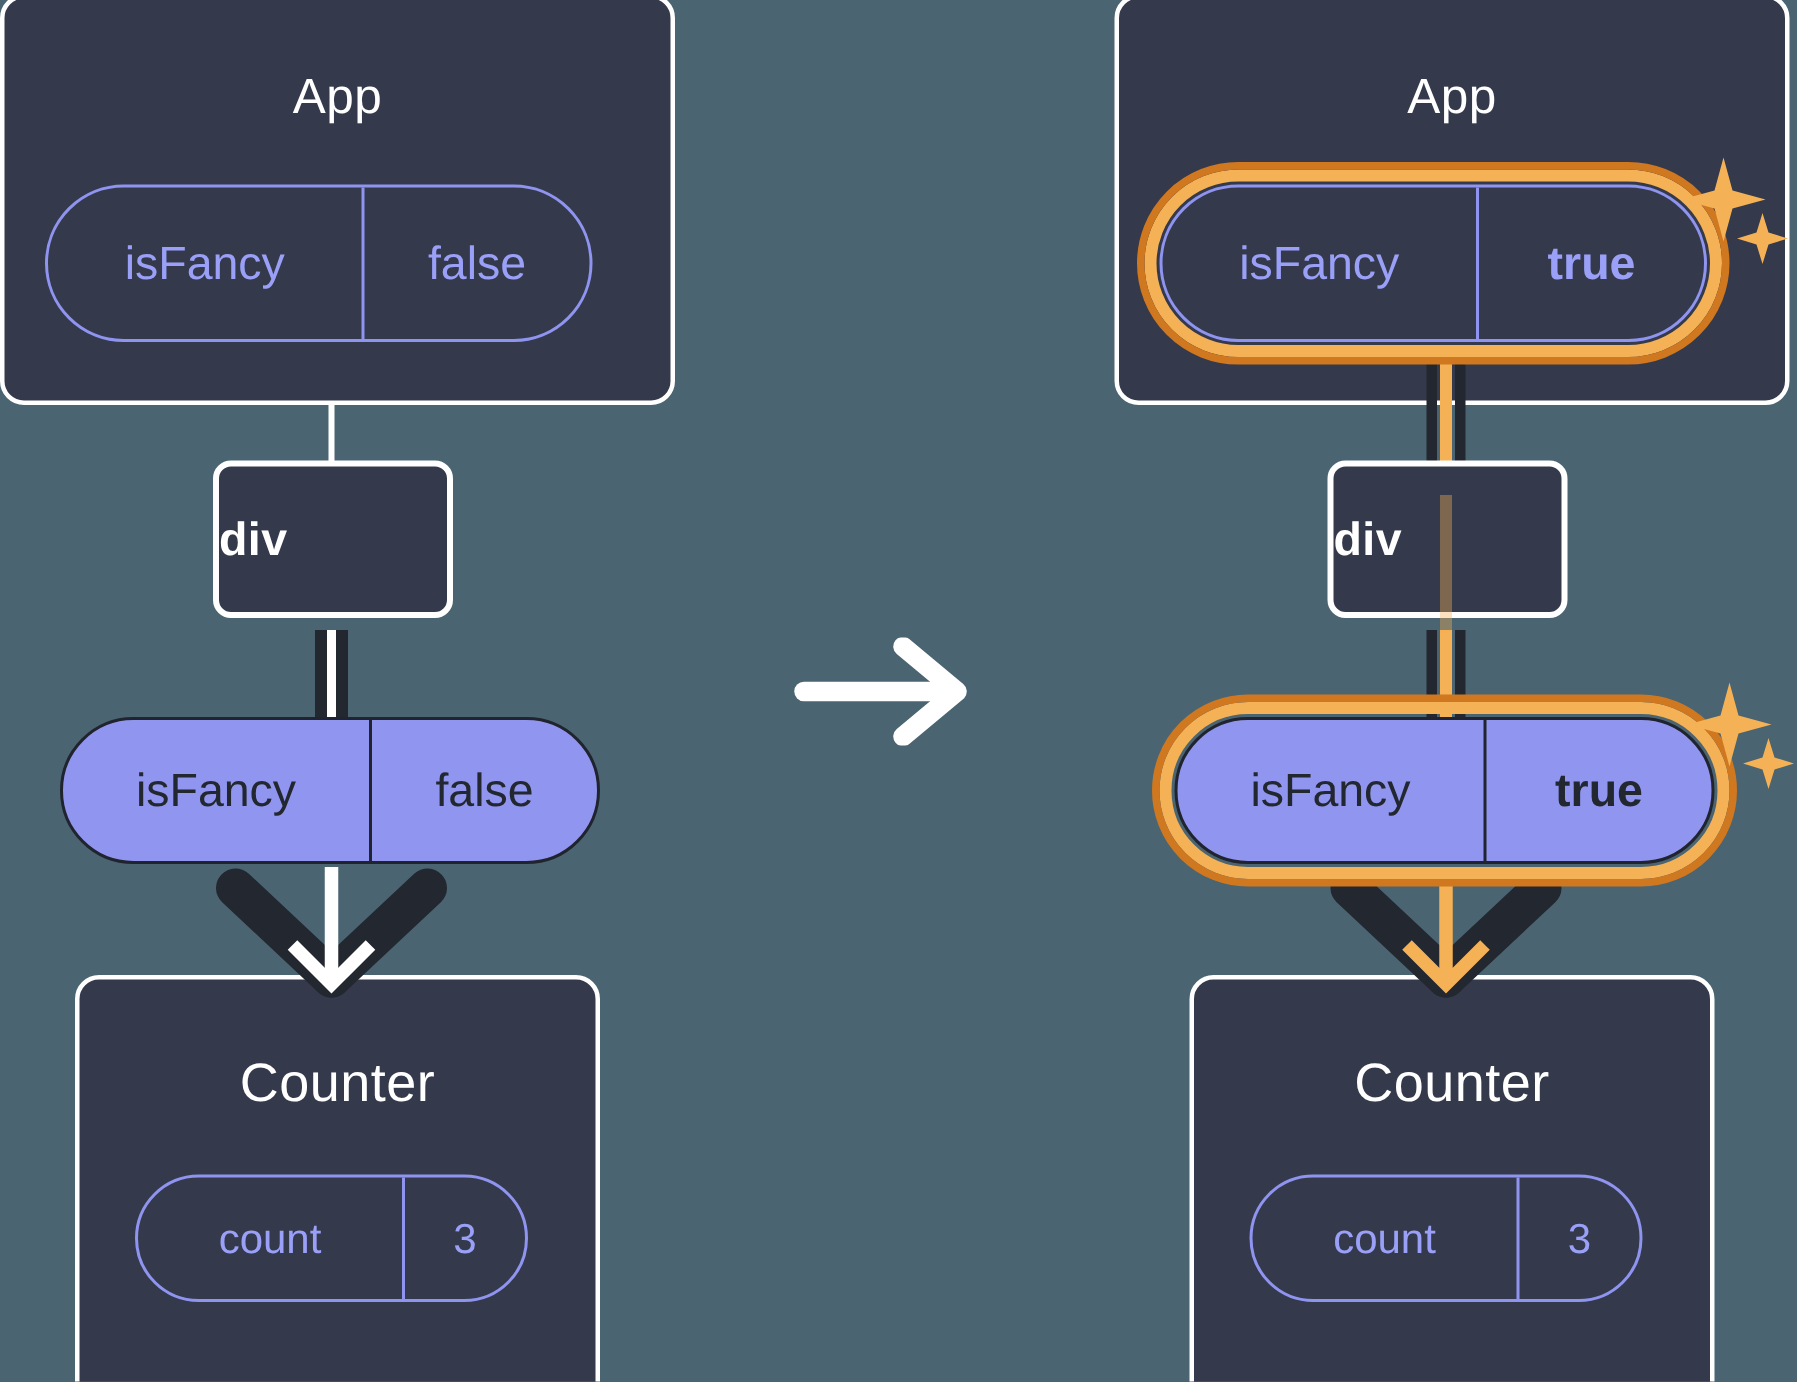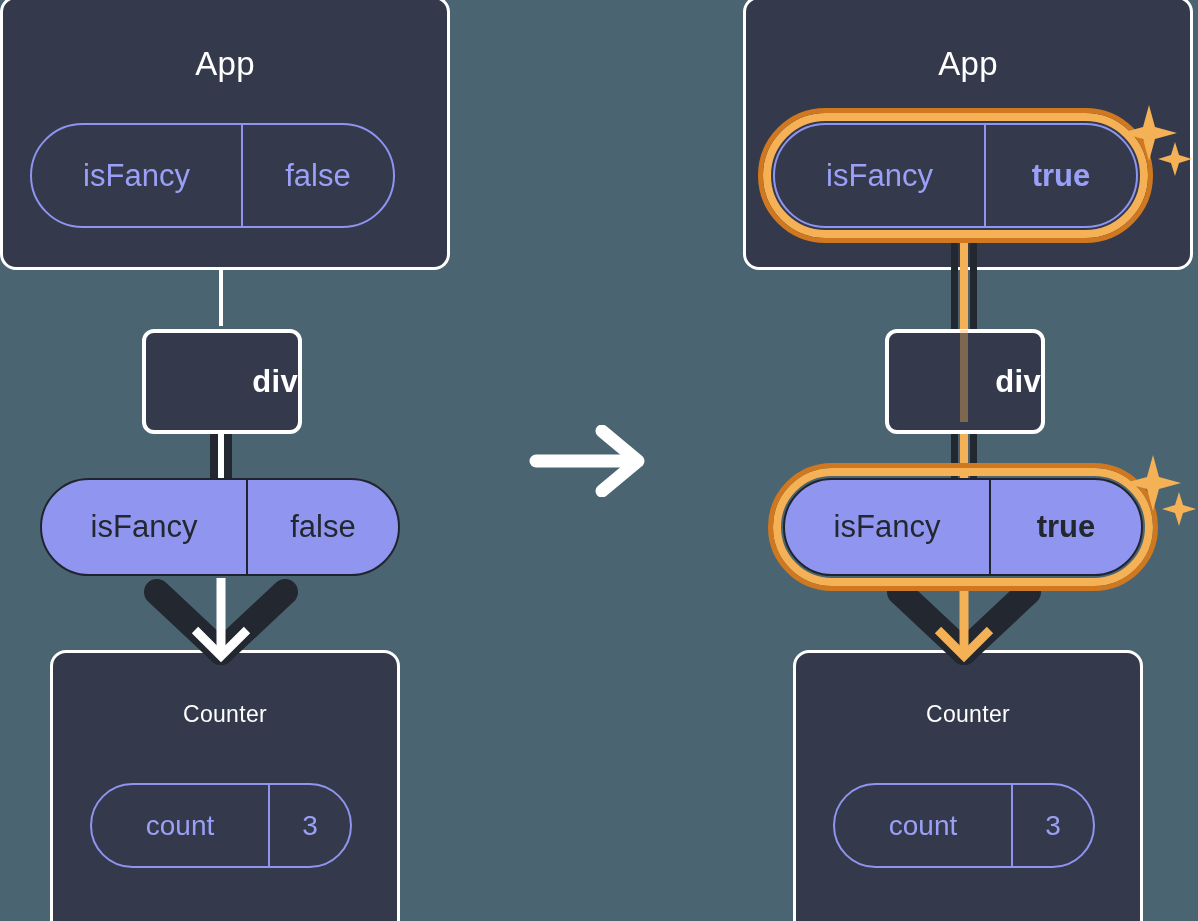--- a/index.html
+++ b/index.html
@@ -54,44 +54,44 @@
     top: -4px;
     width: 450px;
     height: 274px;
     border-radius: 16px;
   }
   .app-box .cbox-title { margin-top: 46px; }
 
   
   .div-box {
     left: 152px;
-    top: 329px;
+    top: 307px;
     width: 160px;
     height: 105px;
     border-radius: 12px;
     border-width: 4px;
     display: flex;
     align-items: center;
-    justify-content: flex-end;
+    justify-content: flex-start;
     z-index: 6;
   }
   .div-box .cbox-title {
     font-size: 31px;
     font-weight: 700;
   }
 
   
   .counter-box {
     left: 60px;
     top: 650px;
     width: 350px;
     height: 290px;
     border-radius: 16px;
   }
-  .counter-box .cbox-title { margin-top: 48px; font-size: 23px; }
+  .counter-box .cbox-title { margin-top: 48px; font-size: 36px; }
 
   
   .pill {
     position: absolute;
     display: flex;
     align-items: stretch;
     box-sizing: border-box;
     border-radius: 999px;
   }
   .pill .cell {

